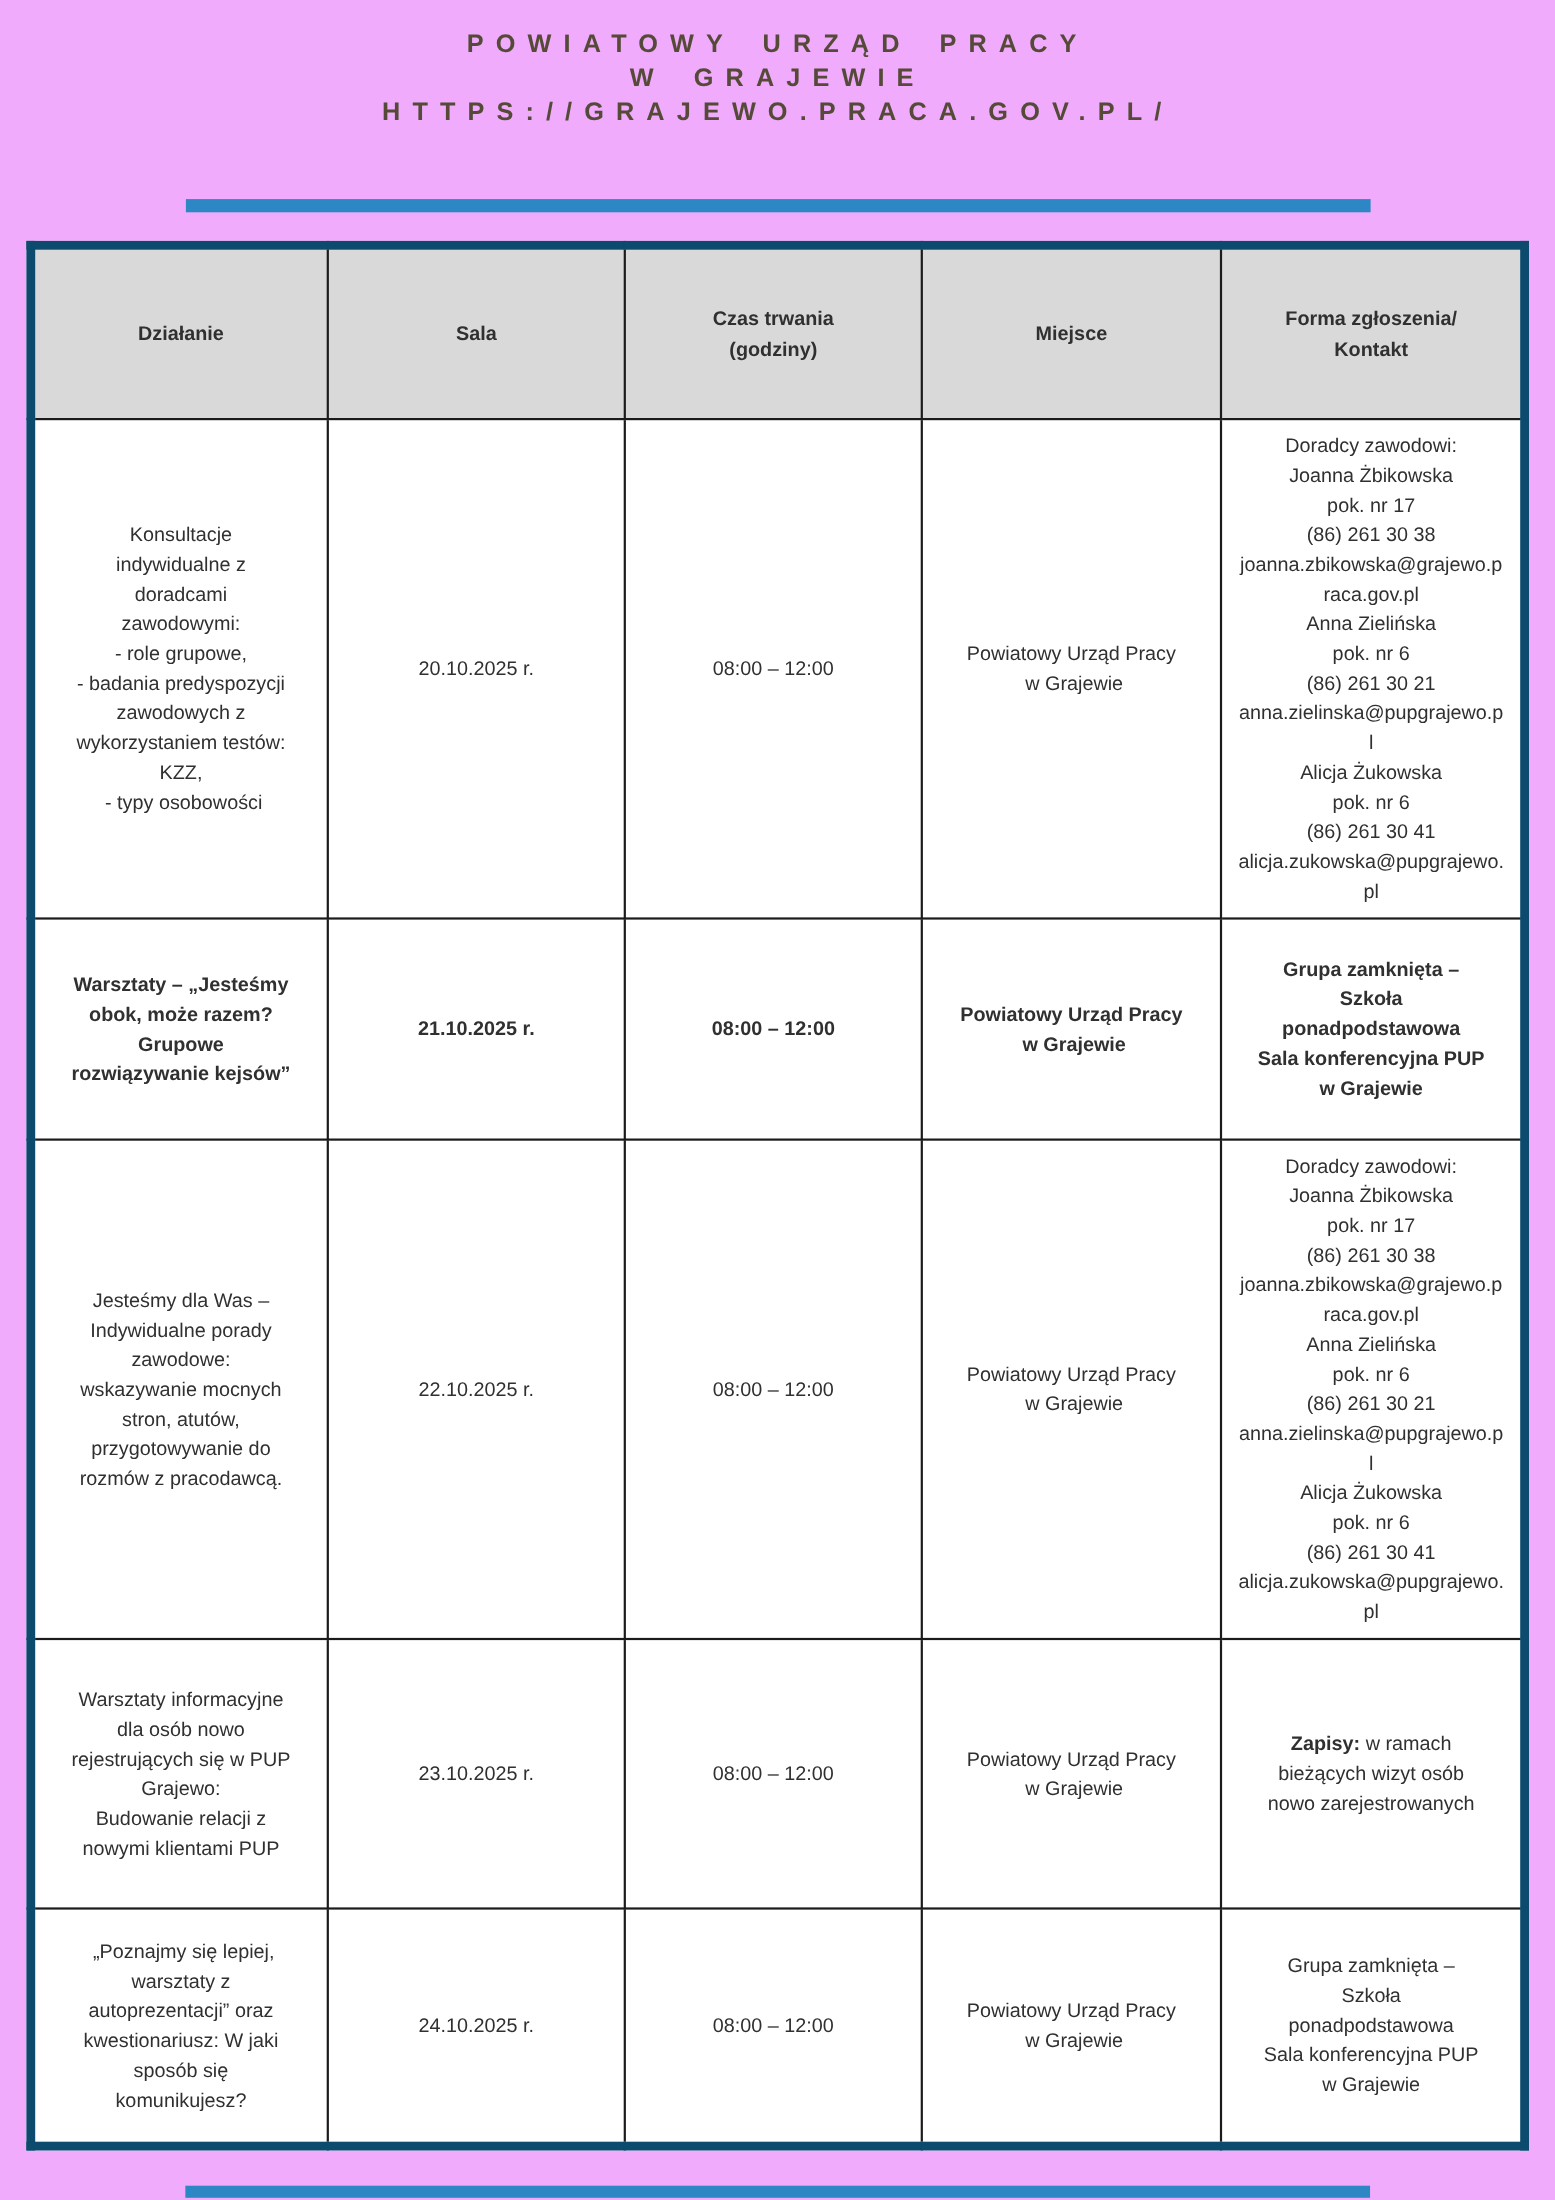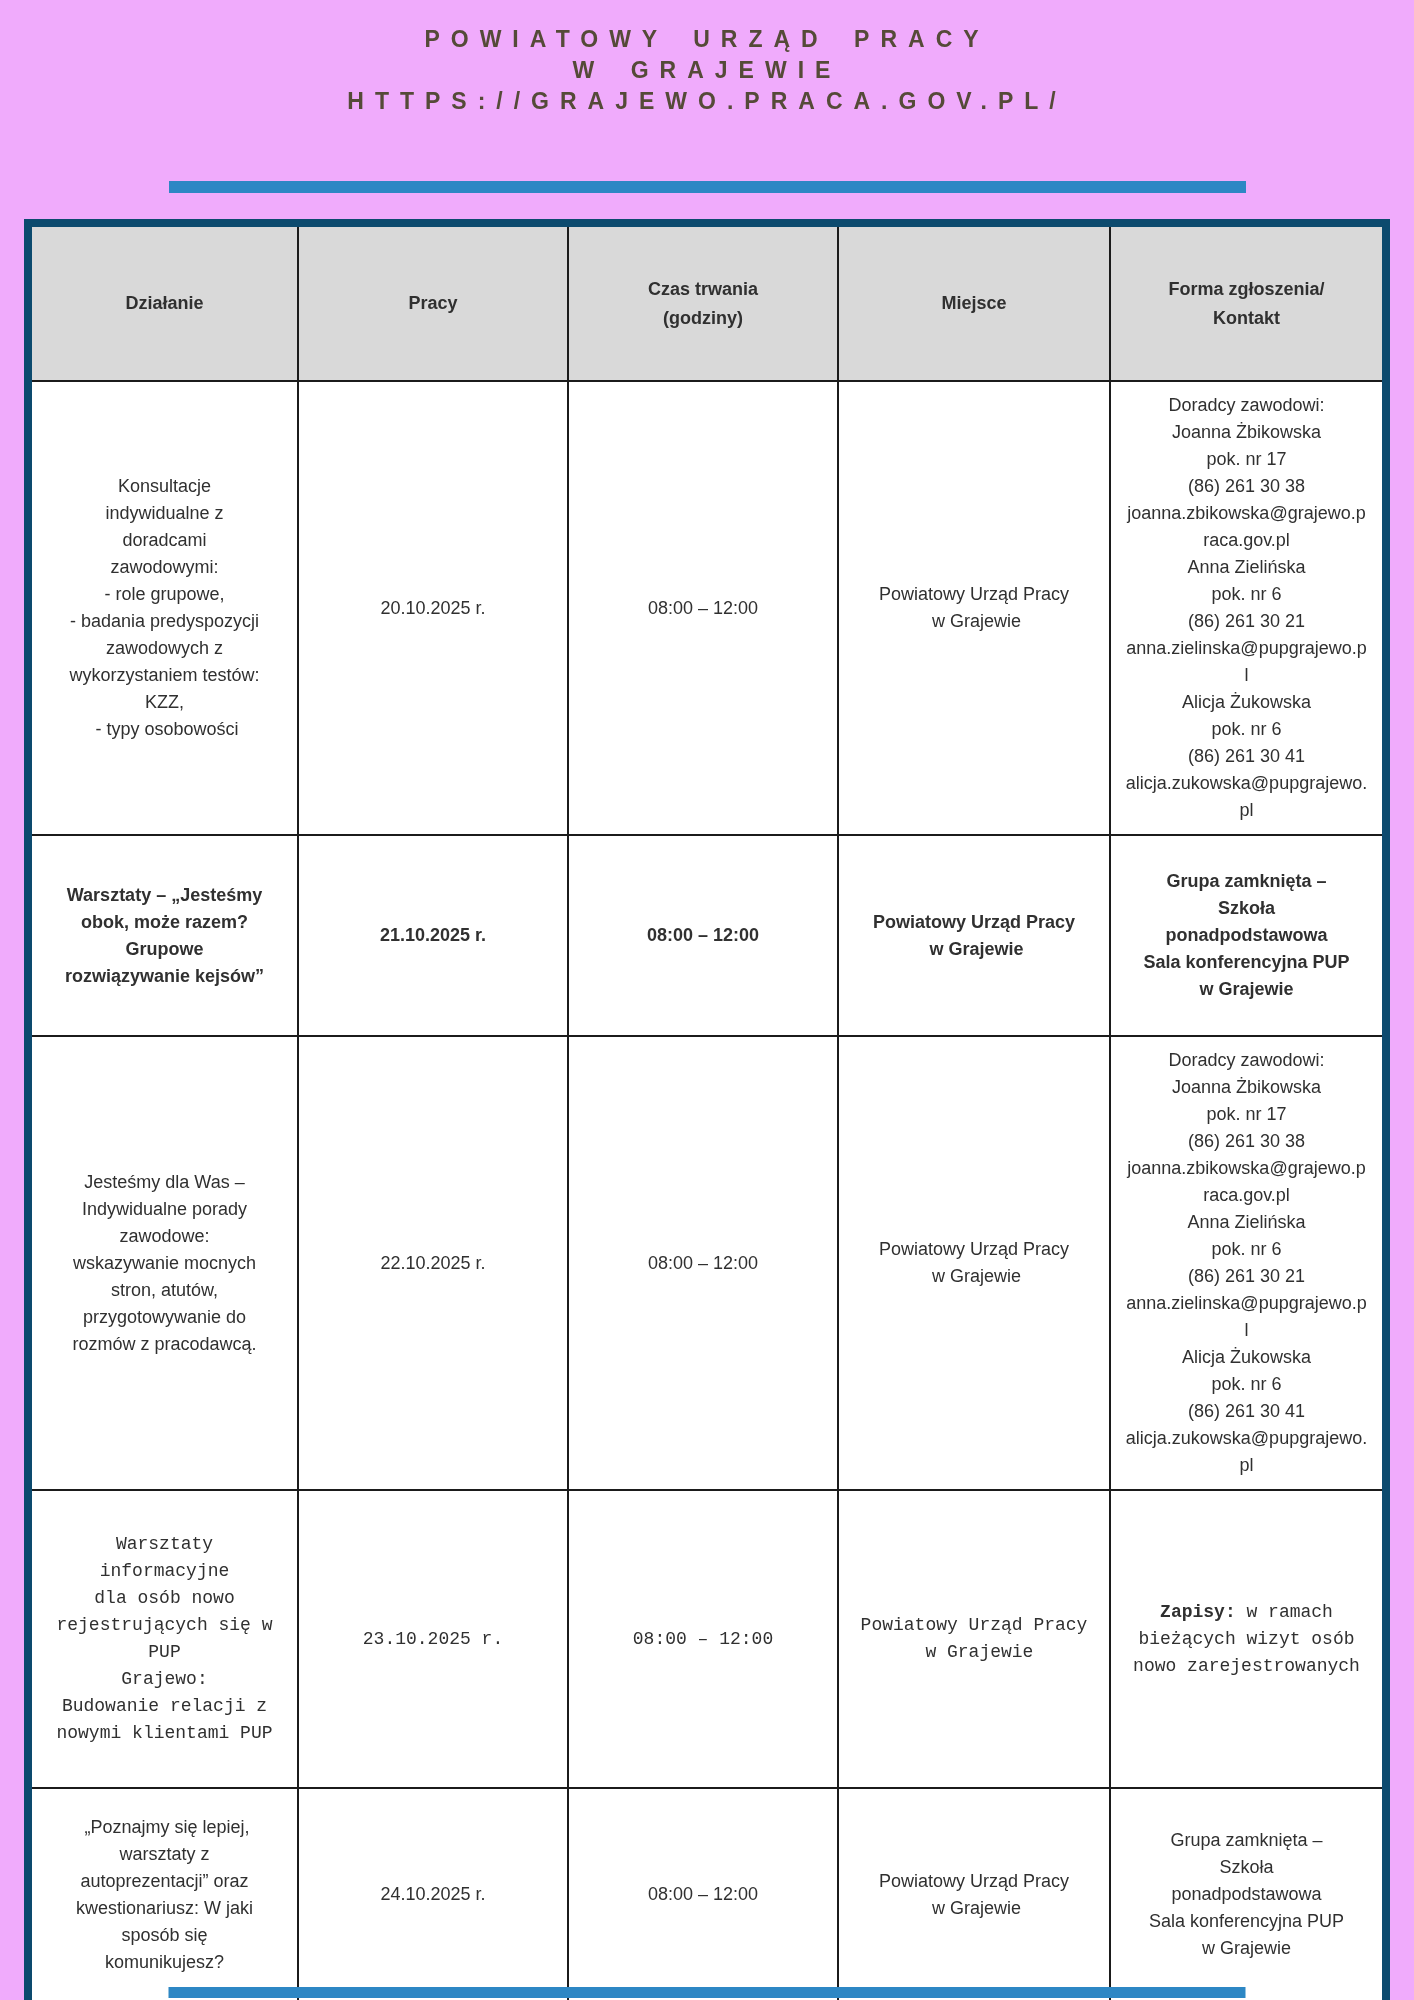--- a/index.html
+++ b/index.html
@@ -57,21 +57,21 @@
     text-align:center;
     white-space:pre-wrap;
     overflow-wrap:break-word;
     word-break:break-word;
     padding:10px 14px;
   }
   tr.hrow{height:158px;}
   tr.rh1{height:454px;}
   tr.rh2{height:201px;font-weight:bold;}
   tr.rh3{height:454px;}
-  tr.rh4{height:298px;font-family:Liberation Mono, monospace;}
+  tr.rh4{height:245px;}
   tr.rh5{height:216px;}
   .contact-bold{font-weight:bold;margin-top:14px;}
 </style>
 </head>
 <body>
 
 <div class="page">
 
   <header class="masthead">
     <div class="masthead-line">POWIATOWY URZĄD PRACY</div>
@@ -85,21 +85,21 @@
     <colgroup>
       <col style="width:270px">
         <col style="width:270px">
         <col style="width:270px">
         <col style="width:272px">
         <col style="width:276px">
     </colgroup>
     <thead>
       <tr class="hrow">
         <th>Działanie</th>
-        <th>Pracy</th>
+        <th>Sala</th>
         <th>Czas trwania
 (godziny)</th>
         <th>Miejsce</th>
         <th>Forma zgłoszenia/
 Kontakt</th>
       </tr>
     </thead>
     <tbody>
       <tr class="rh1">
         <td>Konsultacje

